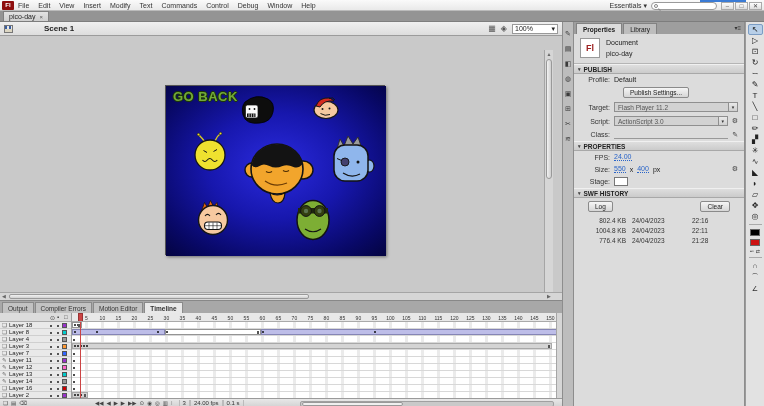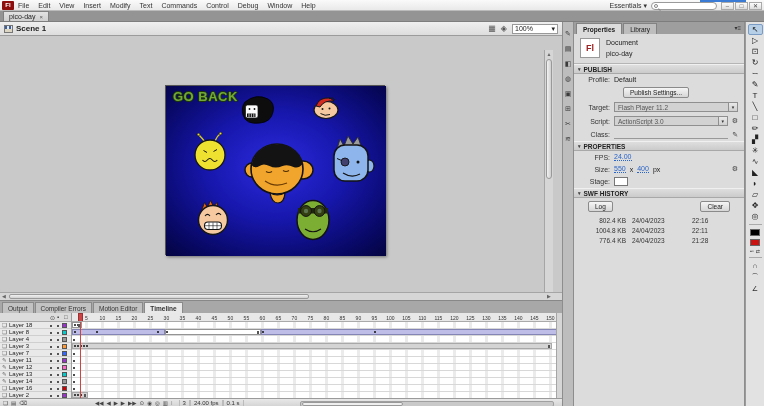--- a/index.html
+++ b/index.html
@@ -23,21 +23,21 @@
   
   .doctabs { position:absolute; left:0; top:11px; width:764px; height:11px; background:#949494; border-bottom:1px solid #7d7d7d; display:flex; align-items:flex-end; z-index:29; }
   .doctab { height:10px; padding:0 5px; background:linear-gradient(#e2e2e2,#cfcfcf); border:1px solid #808080; border-bottom:none; display:flex; align-items:center; gap:4px; font-size:7px; margin-left:3px; }
   .doctab .x { color:#555; font-size:6px; }
 
   
   .stage-col { position:absolute; left:0; top:22px; width:562px; height:384px; background:#c9c9c9; }
   .editbar { position:absolute; left:0; top:0; width:100%; height:14px; background:linear-gradient(#efefef,#ddd); border-bottom:1px solid #9b9b9b; display:flex; align-items:center; padding:0 4px; z-index:5; }
   .clapper { width:9px; height:8px; background:#dcd6c2; border:1px solid #777; position:relative; margin-right:3px; }
   .clapper::before { content:""; position:absolute; left:0; top:0; width:100%; height:3px; background:repeating-linear-gradient(90deg,#3b5fa0 0 2px,#e8e8e8 2px 4px); }
-  .scene-label { font-size:8px; font-weight:bold; color:#222; }
+  .scene-label { font-size:8px; font-weight:bold; color:#222;margin-left:28px; }
   .editbar-right { margin-left:auto; display:flex; align-items:center; gap:5px; }
   .editbar-icon { font-size:8px; color:#555; }
   .zoom-select { width:46px; height:10px; background:#fff; border:1px solid #999; font-size:7px; display:flex; align-items:center; padding:0 2px; justify-content:space-between; }
 
   .viewport { position:absolute; left:0; top:14px; width:553px; height:256px; background:#c9c9c9; overflow:hidden; }
   .stage { position:absolute; left:165px; top:49px; width:220px; height:170px; border:1px solid #555; box-shadow:2px 2px 3px rgba(0,0,0,.45); }
   .stage svg { display:block; }
   .goback { position:absolute; left:7px; top:3px; font-size:13px; font-weight:bold; color:#72a83b; letter-spacing:.5px; text-shadow:1px 0 0 #1e3a00, -1px 0 0 #1e3a00, 0 1px 0 #1e3a00, 0 -1px 0 #1e3a00; }
 
   .vscroll { position:absolute; left:553px; top:14px; width:9px; height:256px; background:#d6d6d6; border-left:1px solid #a5a5a5; }

